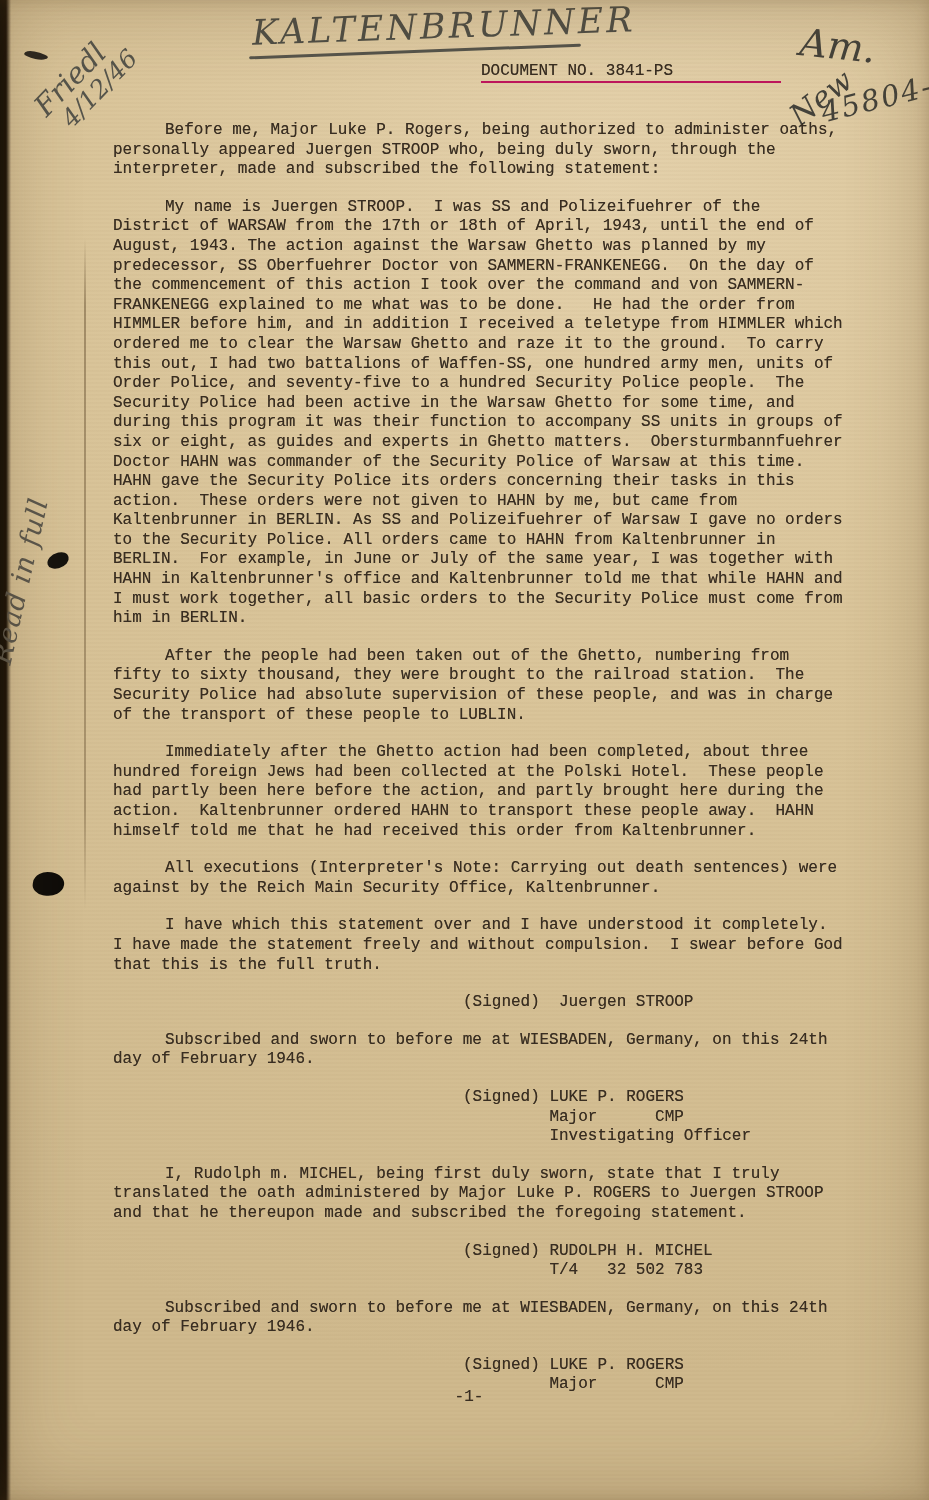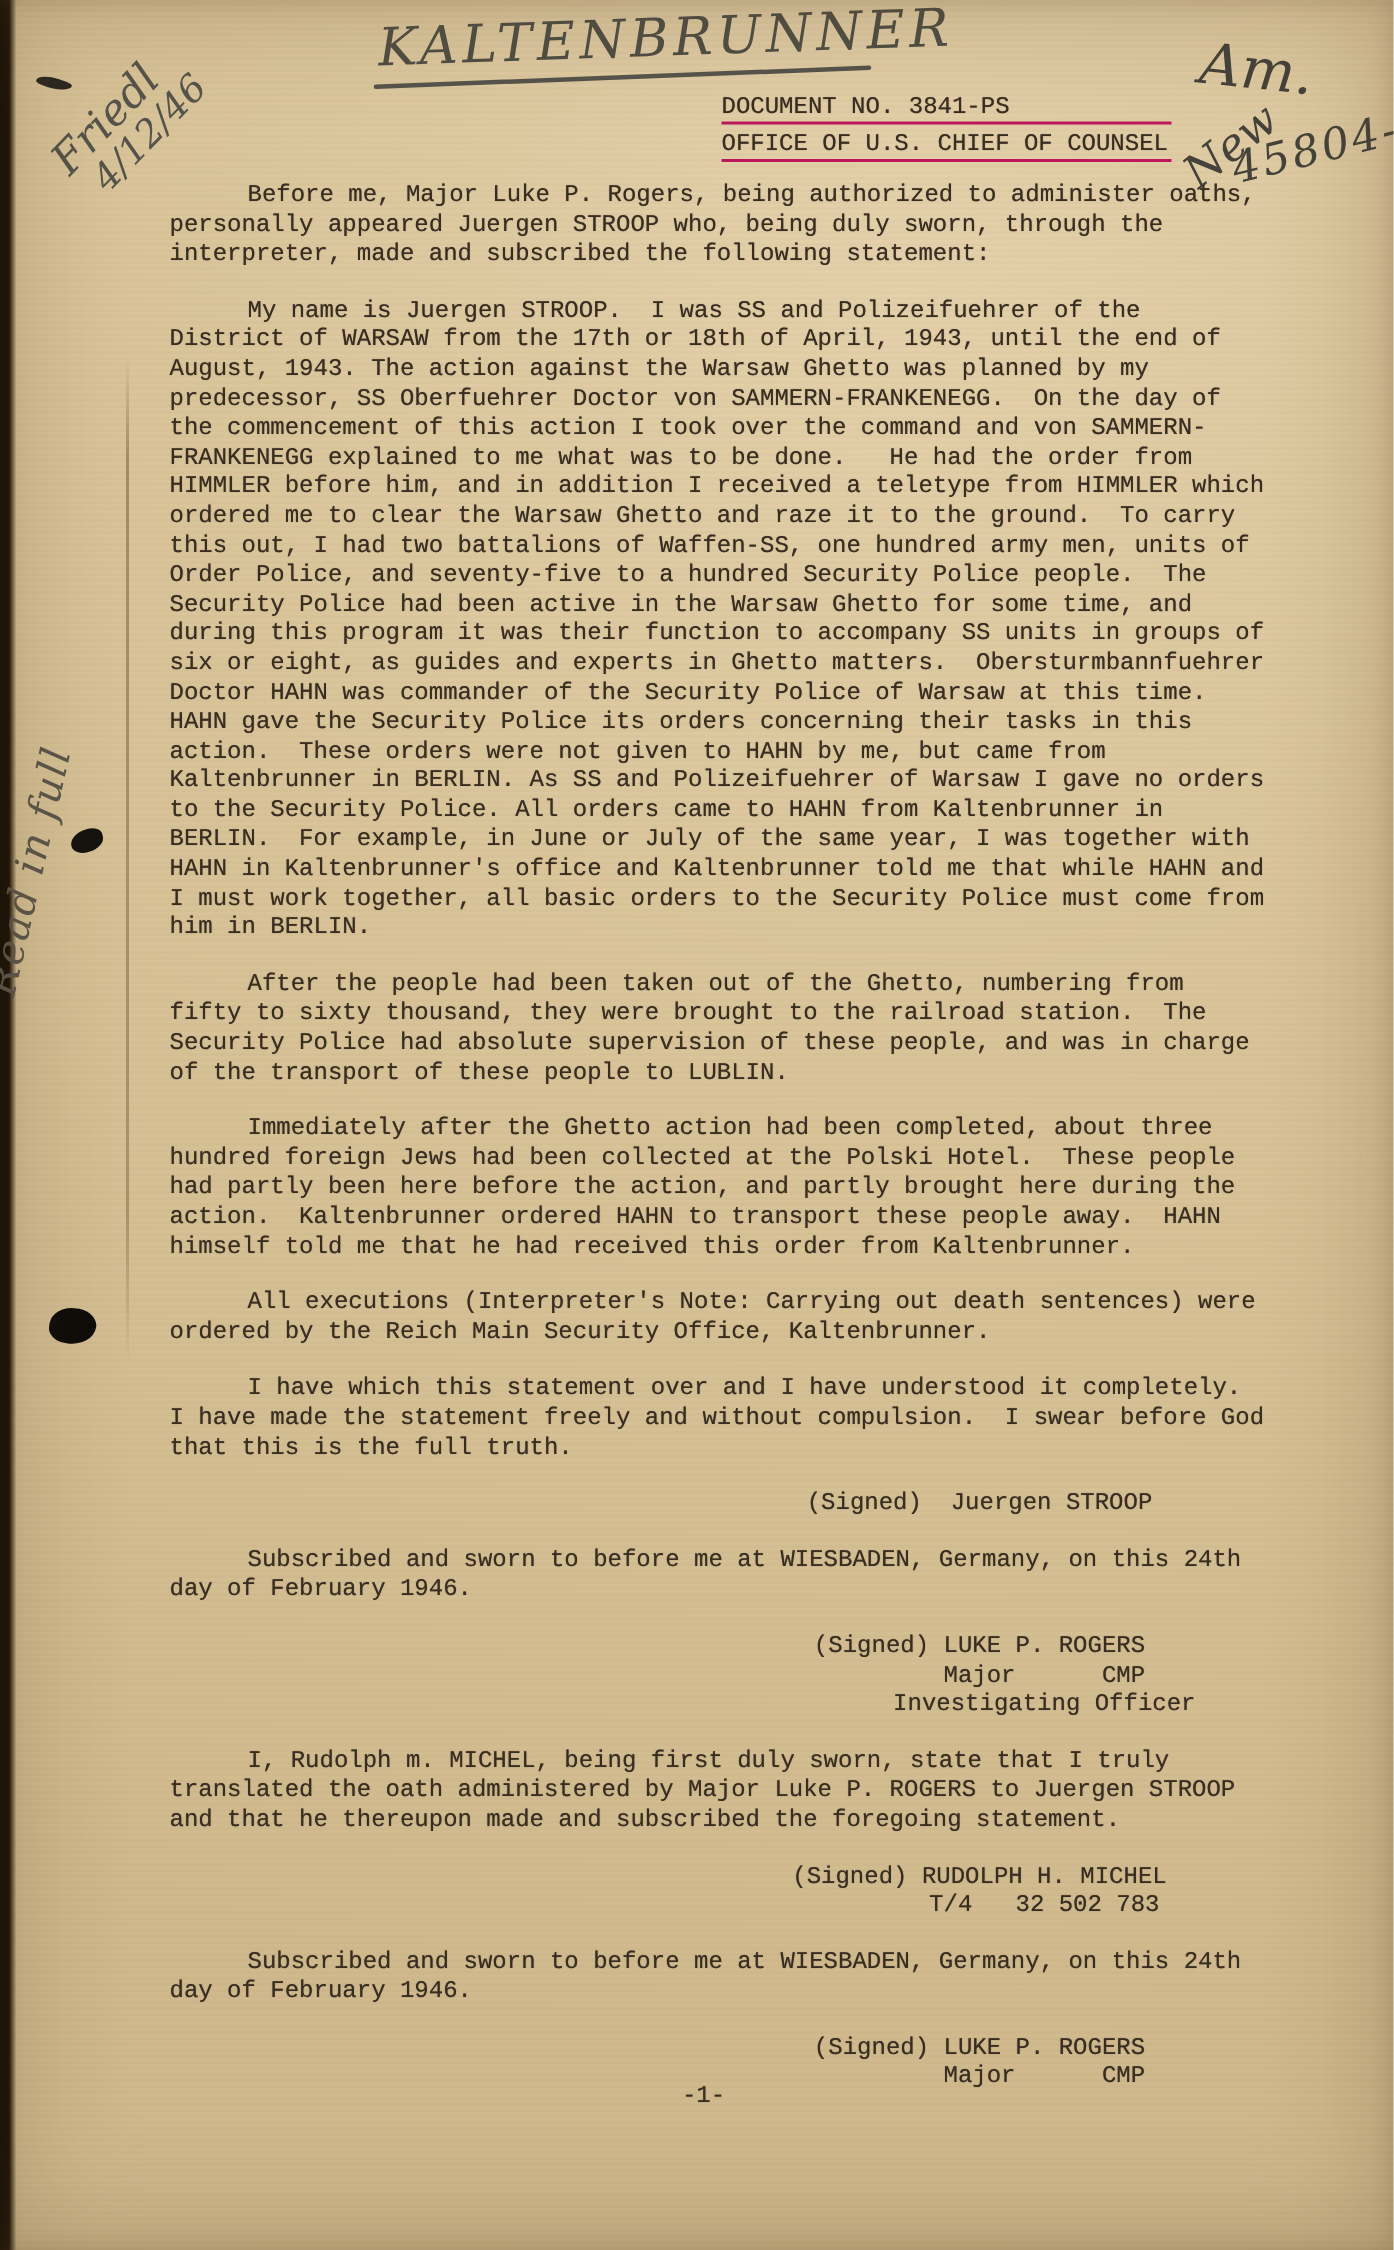--- a/index.html
+++ b/index.html
@@ -47,21 +47,21 @@
     background:#0e0c09; border-radius:55% 45% 60% 40%; transform:rotate(10deg); }
   .corner-mark { position:absolute; left:24px; top:52px; width:24px; height:7px;
     background:#2a2620; border-radius:40% 60% 50% 50% / 60% 40% 60% 40%; transform:rotate(12deg); }
 
   .header-block { position:absolute; left:481px; top:62px; }
   .header-line { display:block; width:300px; border-bottom:2px solid #be185d;
     padding-bottom:1px; margin-bottom:4px; font-size:16px; line-height:18px; white-space:nowrap; }
 
   .body-text { position:absolute; left:95px; top:121px; width:748px; }
   .para { white-space:pre-wrap; text-indent:52px; margin:0 0 18px 18px; }
-  .sig  { white-space:pre; margin:0 0 18px 368px;text-align:center; }
+  .sig  { white-space:pre; margin:0 0 18px 368px; }
 
   .pageno { position:absolute; left:95px; top:1388px; width:748px; text-align:center; }
 </style>
 </head>
 <body>
 
 <div class="page">
 
   <div class="edge"></div>
   <div class="crease"></div>
@@ -78,29 +78,28 @@
   </div>
 
   <div class="tr-am hand">Am.</div>
   <div class="tr-new hand">New</div>
   <div class="tr-num hand">45804-</div>
 
   <div class="margin-note hand">Read in full</div>
 
   <div class="header-block typed">
     <span class="header-line">DOCUMENT NO. 3841-PS</span>
-    <span class="header-line">OFFICE OF U.S. CHIEF OF COUNSEL</span>
   </div>
 
   <div class="body-text typed">
     <div class="para">Before me, Major Luke P. Rogers, being authorized to administer oaths, personally appeared Juergen STROOP who, being duly sworn, through the interpreter, made and subscribed the following statement:</div>
     <div class="para">My name is Juergen STROOP.  I was SS and Polizeifuehrer of the District of WARSAW from the 17th or 18th of April, 1943, until the end of August, 1943. The action against the Warsaw Ghetto was planned by my predecessor, SS Oberfuehrer Doctor von SAMMERN-FRANKENEGG.  On the day of the commencement of this action I took over the command and von SAMMERN-FRANKENEGG explained to me what was to be done.   He had the order from HIMMLER before him, and in addition I received a teletype from HIMMLER which ordered me to clear the Warsaw Ghetto and raze it to the ground.  To carry this out, I had two battalions of Waffen-SS, one hundred army men, units of Order Police, and seventy-five to a hundred Security Police people.  The Security Police had been active in the Warsaw Ghetto for some time, and during this program it was their function to accompany SS units in groups of six or eight, as guides and experts in Ghetto matters.  Obersturmbannfuehrer Doctor HAHN was commander of the Security Police of Warsaw at this time.  HAHN gave the Security Police its orders concerning their tasks in this action.  These orders were not given to HAHN by me, but came from Kaltenbrunner in BERLIN. As SS and Polizeifuehrer of Warsaw I gave no orders to the Security Police. All orders came to HAHN from Kaltenbrunner in BERLIN.  For example, in June or July of the same year, I was together with HAHN in Kaltenbrunner's office and Kaltenbrunner told me that while HAHN and I must work together, all basic orders to the Security Police must come from him in BERLIN.</div>
     <div class="para">After the people had been taken out of the Ghetto, numbering from fifty to sixty thousand, they were brought to the railroad station.  The Security Police had absolute supervision of these people, and was in charge of the transport of these people to LUBLIN.</div>
     <div class="para">Immediately after the Ghetto action had been completed, about three hundred foreign Jews had been collected at the Polski Hotel.  These people had partly been here before the action, and partly brought here during the action.  Kaltenbrunner ordered HAHN to transport these people away.  HAHN himself told me that he had received this order from Kaltenbrunner.</div>
-    <div class="para">All executions (Interpreter's Note: Carrying out death sentences) were ordered by the Reich Main Security Office, Kaltenbrunner.</div>
+    <div class="para">All executions (Interpreter's Note: Carrying out death sentences) were against by the Reich Main Security Office, Kaltenbrunner.</div>
     <div class="para">I have which this statement over and I have understood it completely. I have made the statement freely and without compulsion.  I swear before God that this is the full truth.</div>
 
     <div class="sig">(Signed)  Juergen STROOP</div>
 
     <div class="para">Subscribed and sworn to before me at WIESBADEN, Germany, on this 24th day of February 1946.</div>
 
     <div class="sig">(Signed) LUKE P. ROGERS
          Major      CMP
          Investigating Officer</div>
 

